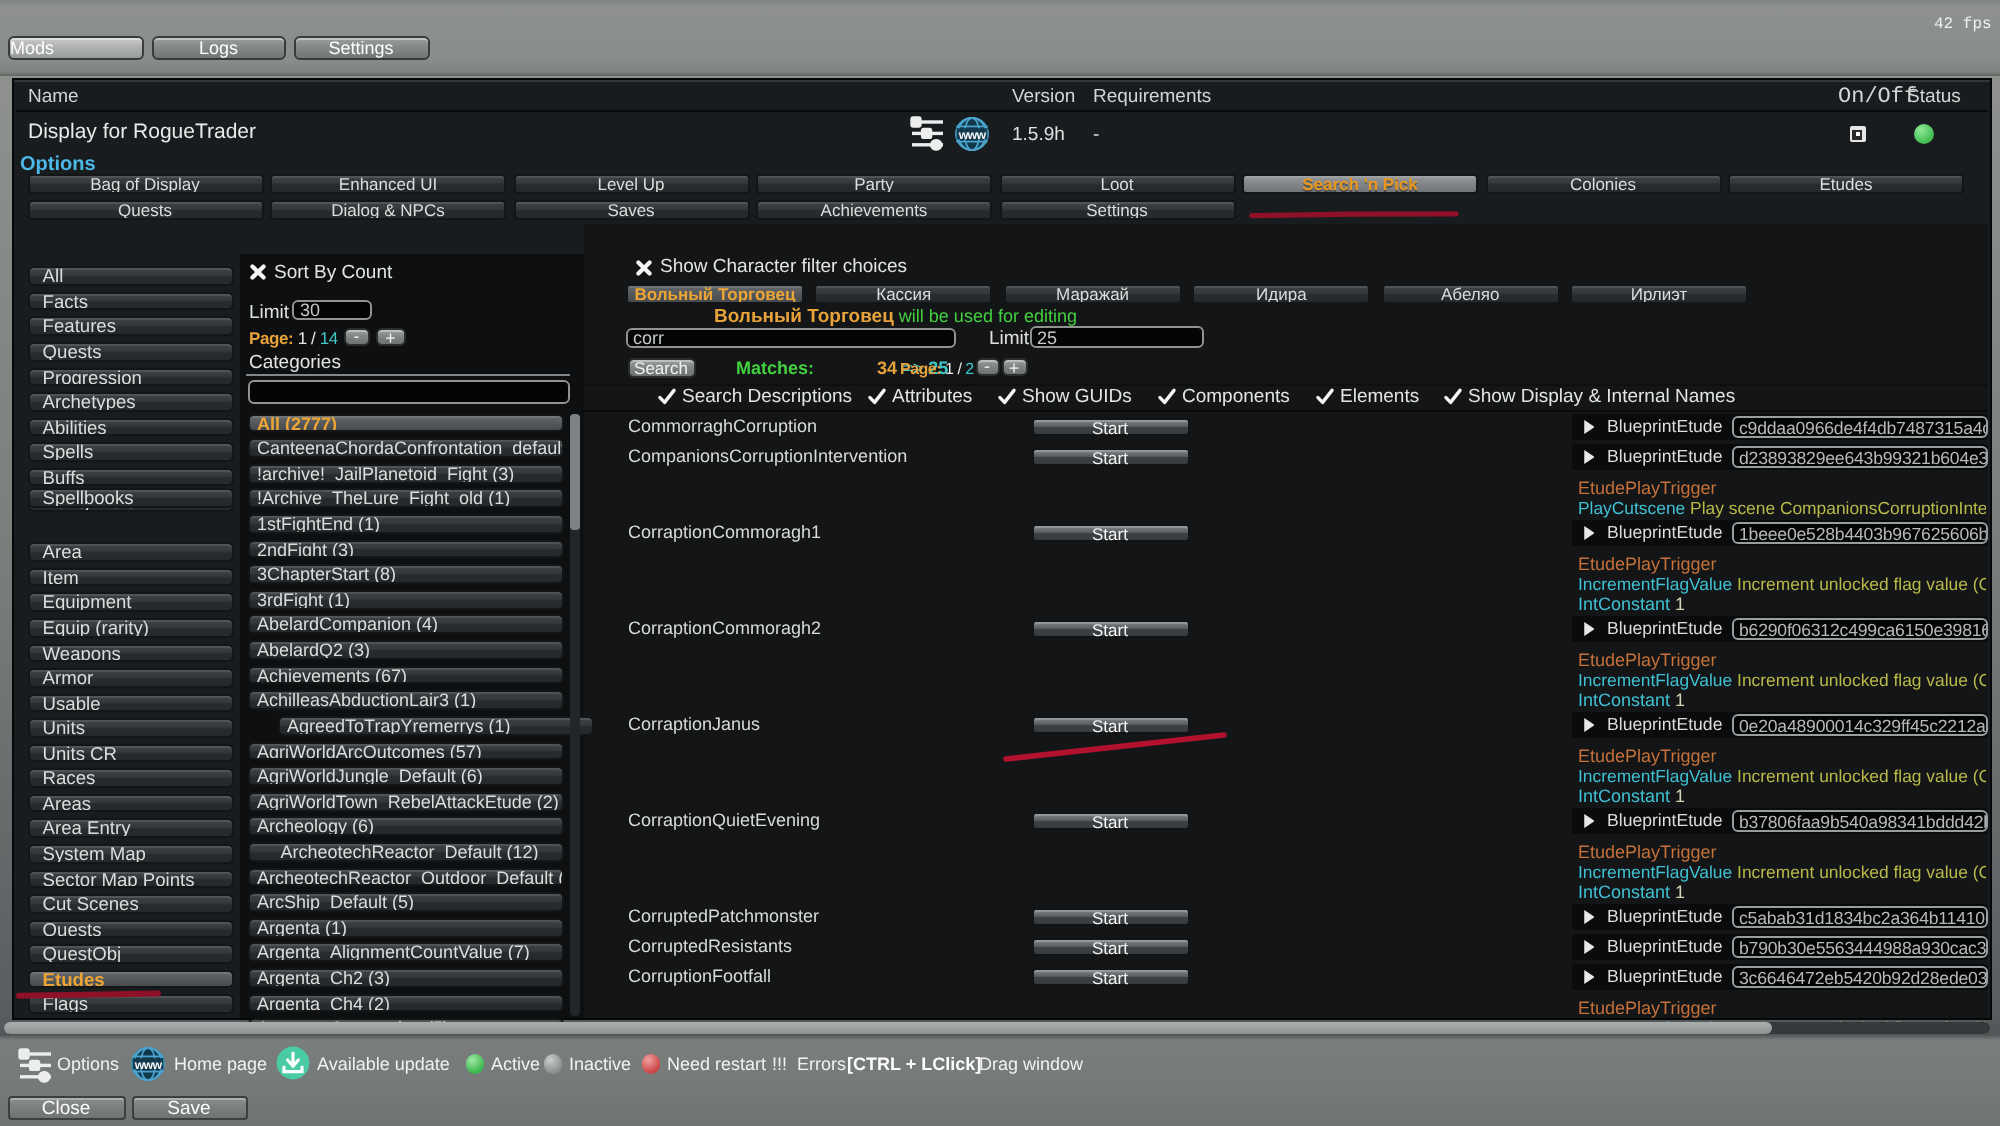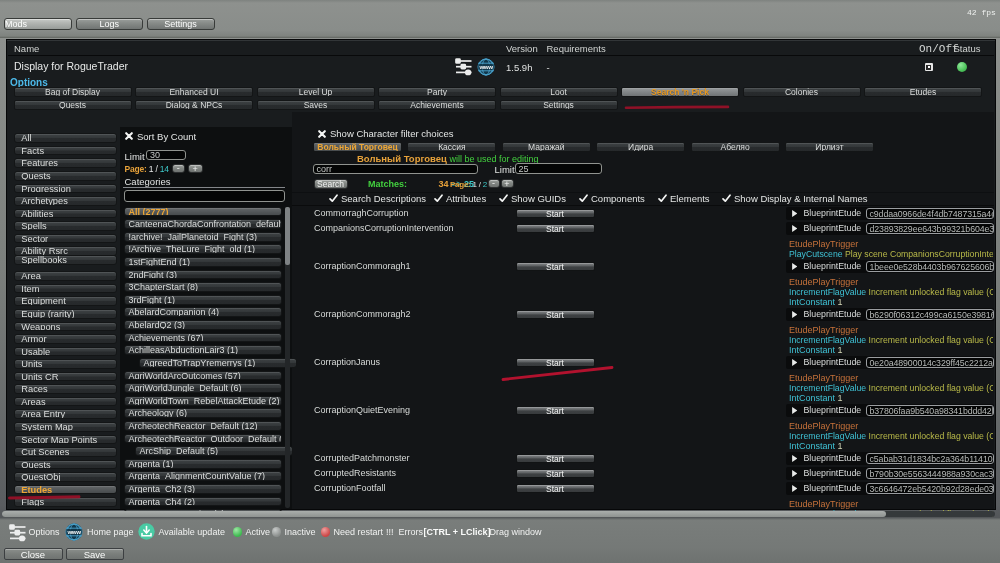--- a/index.html
+++ b/index.html
@@ -78,23 +78,23 @@
       <path d="M2,3.8 L52,3.1 L104,2.9" stroke="#8f1127" stroke-width="2.6" fill="none" stroke-linecap="round"></path>
     </svg>
 <div class="btn" style="left:13.8px;top:133.3px;width:103.5px;height:9.6px;font-size:9.3px;line-height:9.3px;padding-left:6.5px;">All</div>
 <div class="btn" style="left:13.8px;top:145.85000000000002px;width:103.5px;height:9.6px;font-size:9.3px;line-height:9.3px;padding-left:6.5px;">Facts</div>
 <div class="btn" style="left:13.8px;top:158.4px;width:103.5px;height:9.6px;font-size:9.3px;line-height:9.3px;padding-left:6.5px;">Features</div>
 <div class="btn" style="left:13.8px;top:170.95000000000002px;width:103.5px;height:9.6px;font-size:9.3px;line-height:9.3px;padding-left:6.5px;">Quests</div>
 <div class="btn" style="left:13.8px;top:183.5px;width:103.5px;height:9.6px;font-size:9.3px;line-height:9.3px;padding-left:6.5px;">Progression</div>
 <div class="btn" style="left:13.8px;top:196.05px;width:103.5px;height:9.6px;font-size:9.3px;line-height:9.3px;padding-left:6.5px;">Archetypes</div>
 <div class="btn" style="left:13.8px;top:208.60000000000002px;width:103.5px;height:9.6px;font-size:9.3px;line-height:9.3px;padding-left:6.5px;">Abilities</div>
 <div class="btn" style="left:13.8px;top:221.15000000000003px;width:103.5px;height:9.6px;font-size:9.3px;line-height:9.3px;padding-left:6.5px;">Spells</div>
-<div class="btn" style="left:13.8px;top:233.70000000000002px;width:103.5px;height:9.6px;font-size:9.3px;line-height:9.3px;padding-left:6.5px;">Sector</div>
+<div class="btn" style="left:13.8px;top:233.70000000000002px;width:103.5px;height:9.6px;font-size:9.3px;line-height:9.3px;padding-left:6.5px;">Buffs</div>
 <div class="btn" style="left:13.8px;top:246.25px;width:103.5px;height:9.6px;font-size:9.3px;line-height:9.3px;padding-left:6.5px;">Ability Rsrc</div>
-<div class="btn" style="left:13.8px;top:255px;width:103.5px;height:9.6px;font-size:9.3px;line-height:9.3px;padding-left:6.5px;">Spellbooks</div>
+<div class="btn" style="left:13.8px;top:244px;width:103.5px;height:9.6px;font-size:9.3px;line-height:9.3px;padding-left:6.5px;">Spellbooks</div>
 <div class="btn" style="left:13.8px;top:271.35px;width:103.5px;height:9.6px;font-size:9.3px;line-height:9.3px;padding-left:6.5px;">Area</div>
 <div class="btn" style="left:13.8px;top:283.90000000000003px;width:103.5px;height:9.6px;font-size:9.3px;line-height:9.3px;padding-left:6.5px;">Item</div>
 <div class="btn" style="left:13.8px;top:296.45000000000005px;width:103.5px;height:9.6px;font-size:9.3px;line-height:9.3px;padding-left:6.5px;">Equipment</div>
 <div class="btn" style="left:13.8px;top:309.0px;width:103.5px;height:9.6px;font-size:9.3px;line-height:9.3px;padding-left:6.5px;">Equip (rarity)</div>
 <div class="btn" style="left:13.8px;top:321.55px;width:103.5px;height:9.6px;font-size:9.3px;line-height:9.3px;padding-left:6.5px;">Weapons</div>
 <div class="btn" style="left:13.8px;top:334.1px;width:103.5px;height:9.6px;font-size:9.3px;line-height:9.3px;padding-left:6.5px;">Armor</div>
 <div class="btn" style="left:13.8px;top:346.65000000000003px;width:103.5px;height:9.6px;font-size:9.3px;line-height:9.3px;padding-left:6.5px;">Usable</div>
 <div class="btn" style="left:13.8px;top:359.20000000000005px;width:103.5px;height:9.6px;font-size:9.3px;line-height:9.3px;padding-left:6.5px;">Units</div>
 <div class="btn" style="left:13.8px;top:371.75px;width:103.5px;height:9.6px;font-size:9.3px;line-height:9.3px;padding-left:6.5px;">Units CR</div>
 <div class="btn" style="left:13.8px;top:384.3px;width:103.5px;height:9.6px;font-size:9.3px;line-height:9.3px;padding-left:6.5px;">Races</div>
@@ -134,23 +134,23 @@
 <div class="btn" style="left:124px;top:294.87px;width:158px;height:9.8px;font-size:9px;line-height:9.5px;padding-left:3.5px;">3rdFight (1)</div>
 <div class="btn" style="left:124px;top:307.48px;width:158px;height:9.8px;font-size:9px;line-height:9.5px;padding-left:3.5px;">AbelardCompanion (4)</div>
 <div class="btn" style="left:124px;top:320.09px;width:158px;height:9.8px;font-size:9px;line-height:9.5px;padding-left:3.5px;">AbelardQ2 (3)</div>
 <div class="btn" style="left:124px;top:332.7px;width:158px;height:9.8px;font-size:9px;line-height:9.5px;padding-left:3.5px;">Achievements (67)</div>
 <div class="btn" style="left:124px;top:345.30999999999995px;width:158px;height:9.8px;font-size:9px;line-height:9.5px;padding-left:3.5px;">AchilleasAbductionLair3 (1)</div>
 <div class="btn" style="left:139px;top:357.91999999999996px;width:158px;height:9.8px;font-size:9px;line-height:9.5px;padding-left:3.5px;">AgreedToTrapYremerrys (1)</div>
 <div class="btn" style="left:124px;top:370.53px;width:158px;height:9.8px;font-size:9px;line-height:9.5px;padding-left:3.5px;">AgriWorldArcOutcomes (57)</div>
 <div class="btn" style="left:124px;top:383.14px;width:158px;height:9.8px;font-size:9px;line-height:9.5px;padding-left:3.5px;">AgriWorldJungle_Default (6)</div>
 <div class="btn" style="left:124px;top:395.75px;width:158px;height:9.8px;font-size:9px;line-height:9.5px;padding-left:3.5px;">AgriWorldTown_RebelAttackEtude (2)</div>
 <div class="btn" style="left:124px;top:408.36px;width:158px;height:9.8px;font-size:9px;line-height:9.5px;padding-left:3.5px;">Archeology (6)</div>
-<div class="btn" style="left:124px;top:420.97px;width:158px;height:9.8px;font-size:9px;line-height:9.5px;padding-left:3.5px;">ArcheotechReactor_Default (12)</div>
+<div class="btn" style="left:124px;top:420.97px;width:158px;height:9.8px;font-size:9px;line-height:9.5px;padding-left:3.5px;text-align:center;">ArcheotechReactor_Default (12)</div>
 <div class="btn" style="left:124px;top:433.58px;width:158px;height:9.8px;font-size:9px;line-height:9.5px;padding-left:3.5px;">ArcheotechReactor_Outdoor_Default (12)</div>
-<div class="btn" style="left:135px;top:446.18999999999994px;width:158px;height:9.8px;font-size:9px;line-height:9.5px;padding-left:3.5px;">ArcShip_Default (5)</div>
+<div class="btn" style="left:124px;top:446.18999999999994px;width:158px;height:9.8px;font-size:9px;line-height:9.5px;padding-left:3.5px;">ArcShip_Default (5)</div>
 <div class="btn" style="left:124px;top:458.79999999999995px;width:158px;height:9.8px;font-size:9px;line-height:9.5px;padding-left:3.5px;">Argenta (1)</div>
 <div class="btn" style="left:124px;top:471.40999999999997px;width:158px;height:9.8px;font-size:9px;line-height:9.5px;padding-left:3.5px;">Argenta_AlignmentCountValue (7)</div>
 <div class="btn" style="left:124px;top:484.02px;width:158px;height:9.8px;font-size:9px;line-height:9.5px;padding-left:3.5px;">Argenta_Ch2 (3)</div>
 <div class="btn" style="left:124px;top:496.63px;width:158px;height:9.8px;font-size:9px;line-height:9.5px;padding-left:3.5px;">Argenta_Ch4 (2)</div>
 <div class="btn" style="left:124px;top:509.24px;width:158px;height:9.8px;font-size:9px;line-height:9.5px;padding-left:3.5px;">Argenta_Companion (5)</div>
 <div class="abs" style="left:284.5px;top:206.5px;width:5px;height:301px;background:#232628;border-radius:2px;"></div>
 <div class="abs" style="left:284.5px;top:206.5px;width:5px;height:58px;background:#7e8284;border-radius:2px;"></div>
 <svg class="abs" style="left:318px;top:129.5px;" width="8" height="8" viewBox="0 0 8 8">
       <path d="M1.2,1.2 L6.8,6.8 M6.8,1.2 L1.2,6.8" stroke="#f4f5f4" stroke-width="2.1" stroke-linecap="round"></path>
     </svg>

